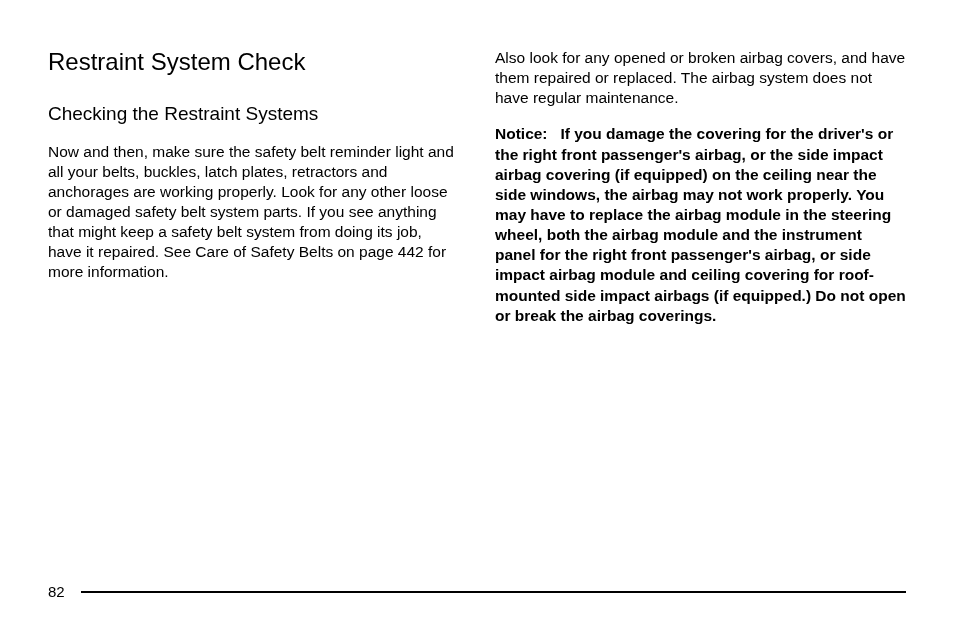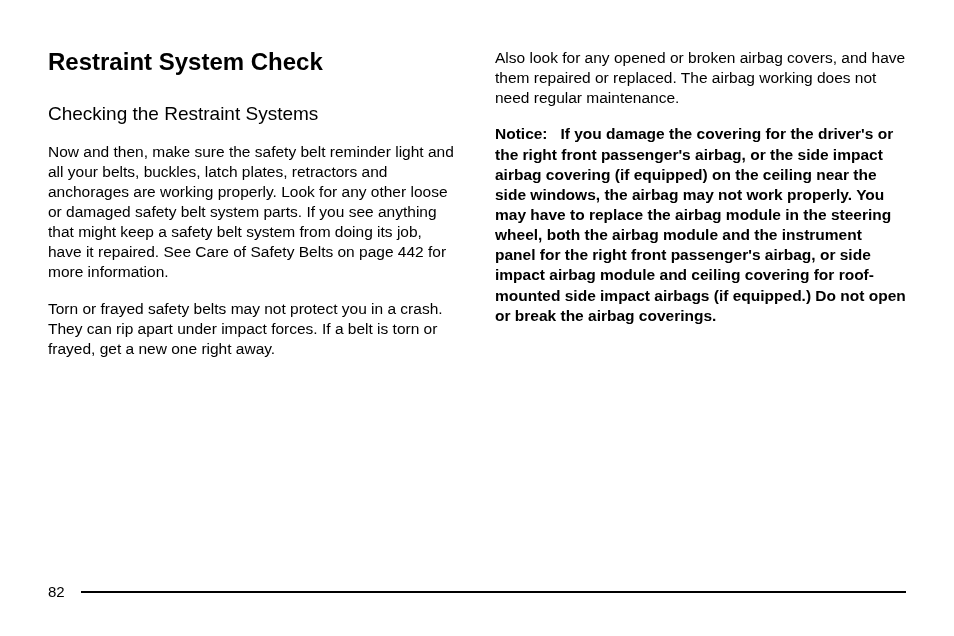--- a/index.html
+++ b/index.html
@@ -19,21 +19,21 @@
     .content {
       display: flex;
       gap: 36px;
     }
     .column {
       flex: 1;
       min-width: 0;
     }
     .main-heading {
       font-size: 24px;
-      font-weight: bold;
+      font-weight: normal;
       margin-bottom: 26px;
       line-height: 1.2;
     }
     .sub-heading {
       font-size: 19px;
       font-weight: normal;
       margin-bottom: 16px;
       line-height: 1.2;
     }
     .paragraph {
@@ -73,24 +73,23 @@
 </head>
 <body>
 
 <div class="content">
   <div class="column">
     <h1 class="main-heading">Restraint System Check</h1>
     <h2 class="sub-heading">Checking the Restraint Systems</h2>
     <p class="paragraph">
       <span>Now and then, make sure the safety belt reminder light and all your belts, buckles, latch plates, retractors and anchorages are working properly. Look for any other loose or damaged safety belt system parts. If you see anything that might keep a safety belt system from doing its job, have it repaired. See </span><span class="italic">Care of Safety Belts on page 442</span><span> for more information.</span>
     </p>
-    <p class="paragraph">Torn or frayed safety belts may not protect you in a crash. They can rip apart under impact forces. If a belt is torn or frayed, get a new one right away.</p>
   </div>
   <div class="column">
-    <p class="paragraph">Also look for any opened or broken airbag covers, and have them repaired or replaced. The airbag working does not need regular maintenance.</p>
+    <p class="paragraph">Also look for any opened or broken airbag covers, and have them repaired or replaced. The airbag system does not have regular maintenance.</p>
     <p class="paragraph">
       <span class="bold-italic">Notice:</span><span>&nbsp;&nbsp;&nbsp;</span><span class="bold">If you damage the covering for the driver's or the right front passenger's airbag, or the side impact airbag covering (if equipped) on the ceiling near the side windows, the airbag may not work properly. You may have to replace the airbag module in the steering wheel, both the airbag module and the instrument panel for the right front passenger's airbag, or side impact airbag module and ceiling covering for roof-mounted side impact airbags (if equipped.) Do not open or break the airbag coverings.</span>
     </p>
   </div>
 </div>
 
 <div class="footer">
   <span class="page-number">82</span>
   <div class="footer-line"></div>
 </div>

